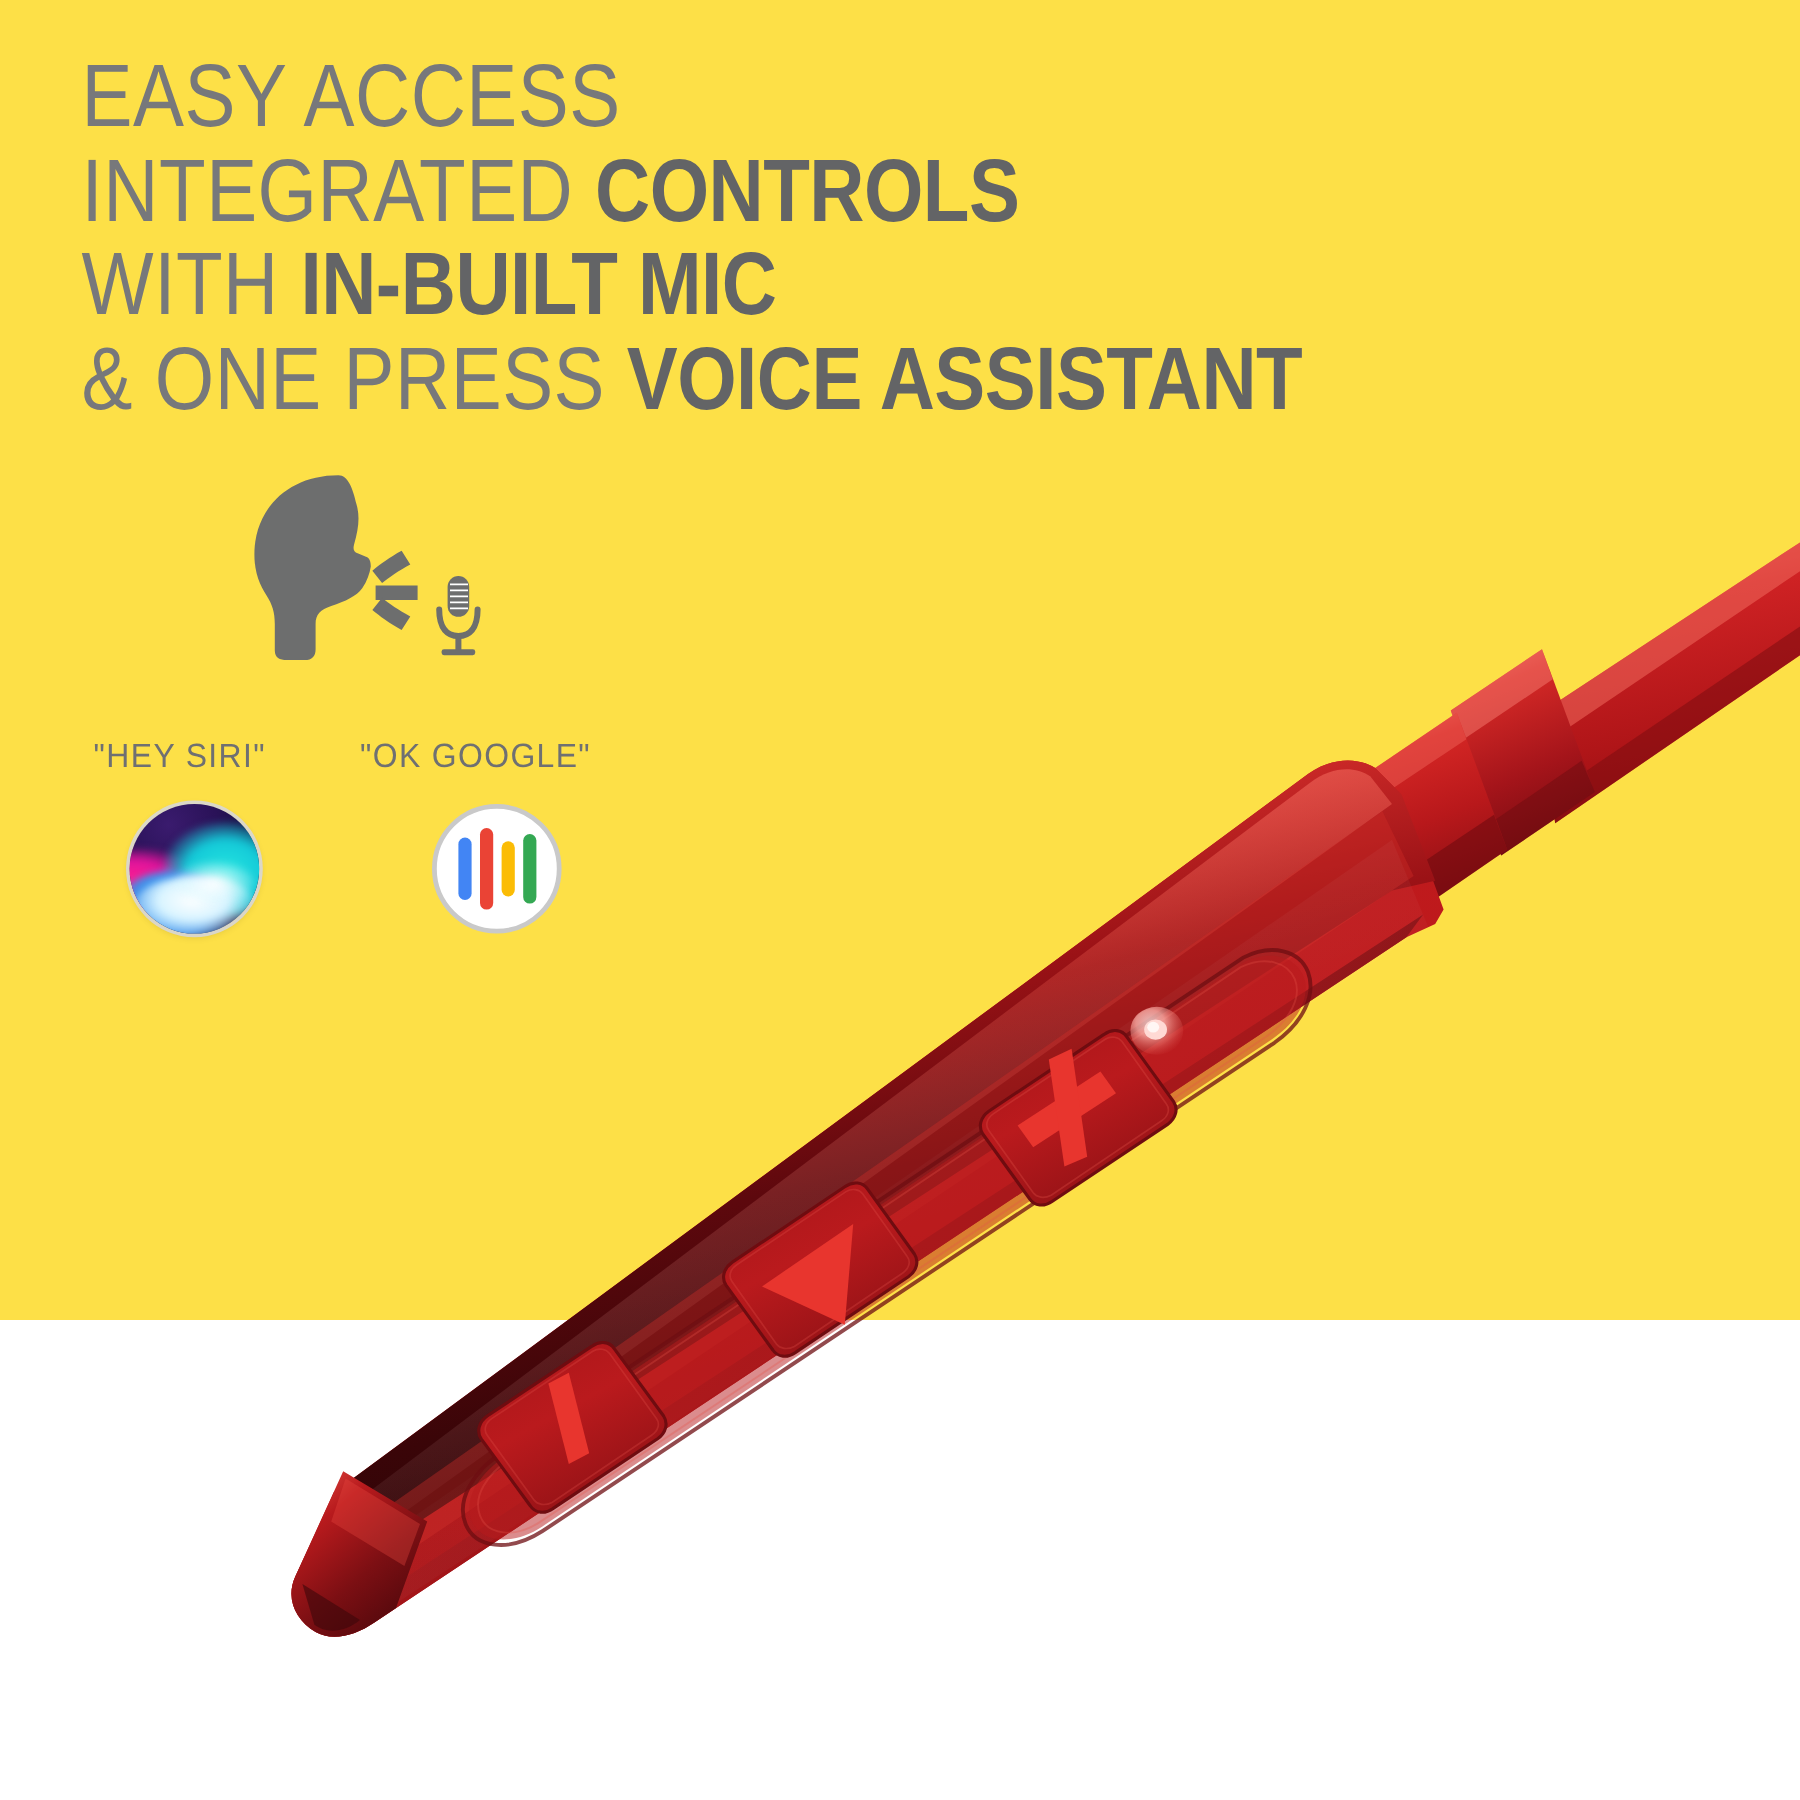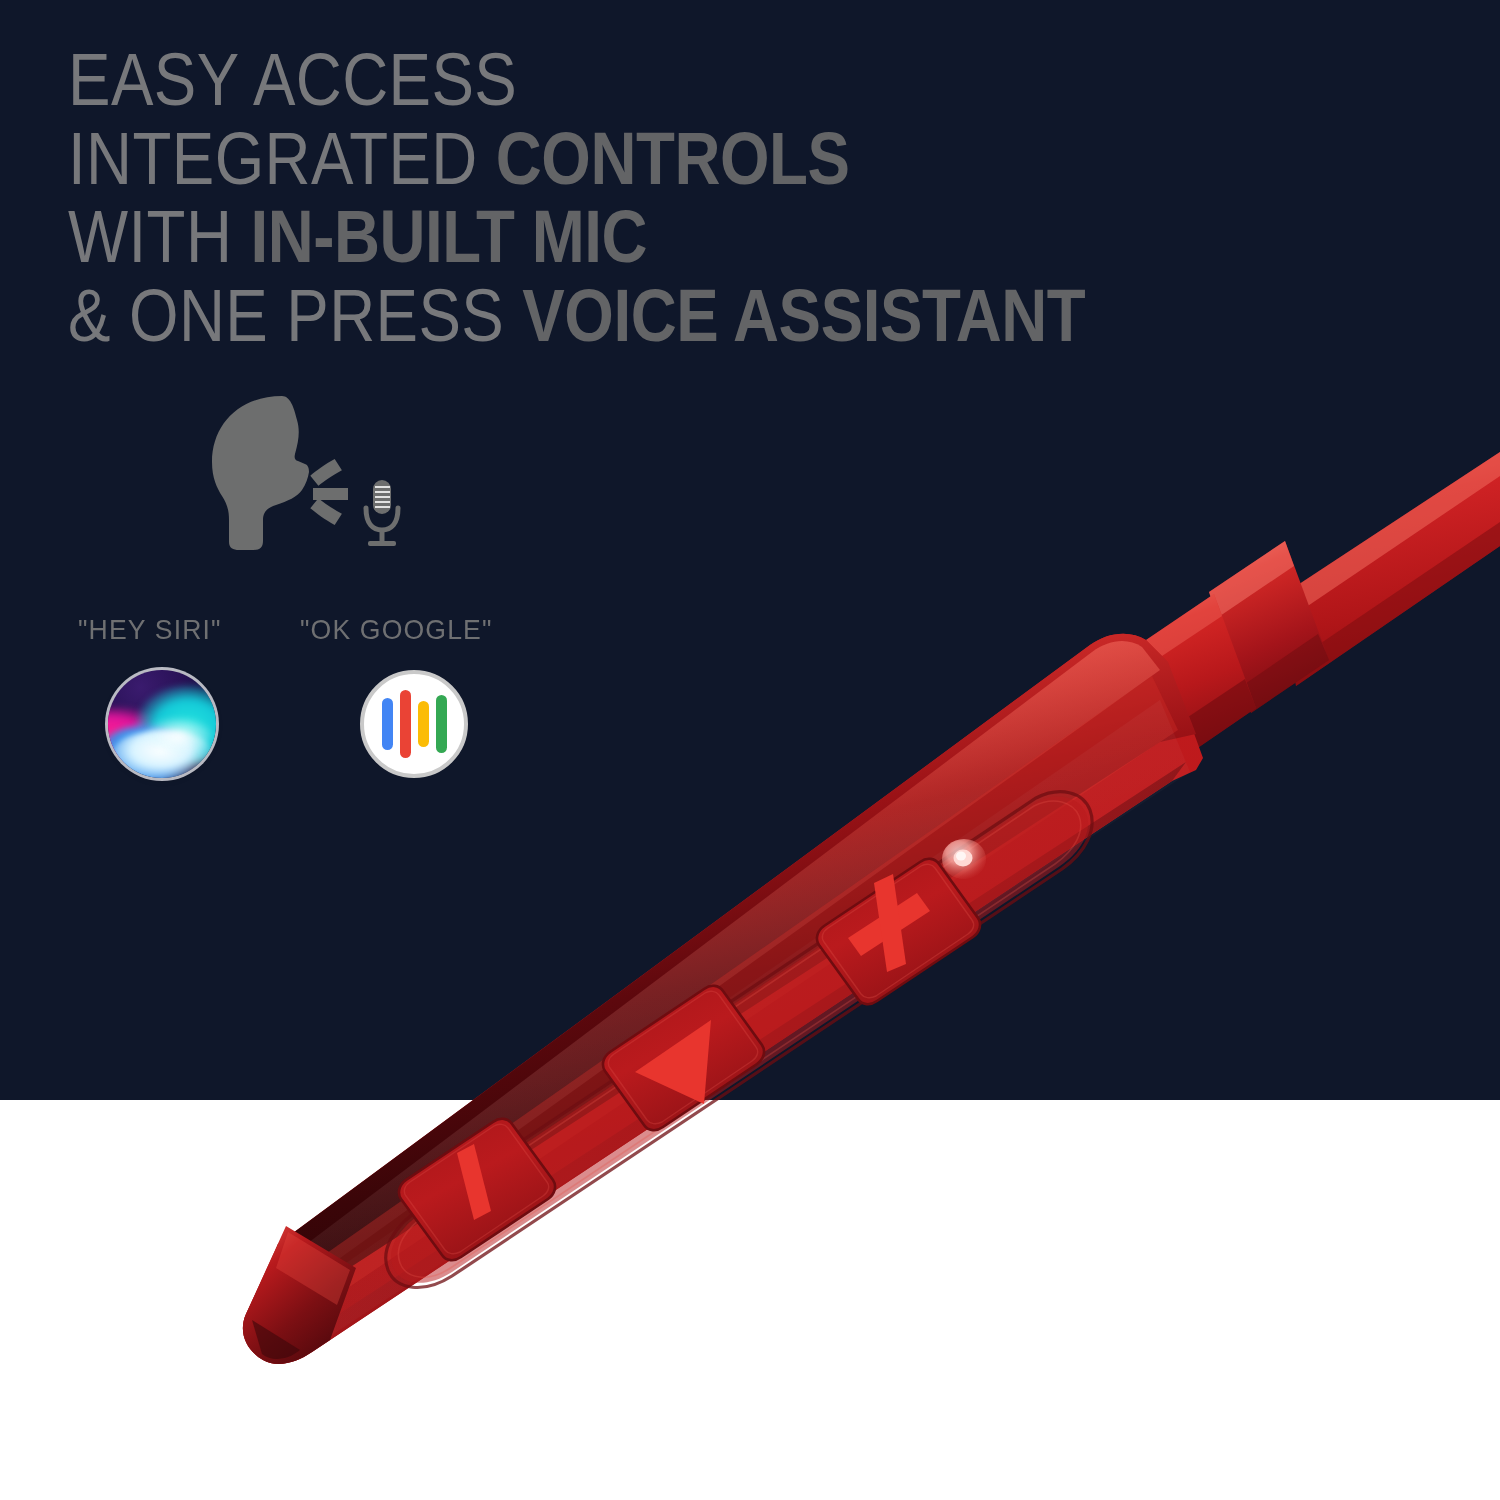--- a/index.html
+++ b/index.html
@@ -2,21 +2,21 @@
 <html><head>
 <meta charset="utf-8">
 <style>
   * { margin:0; padding:0; box-sizing:border-box; }
   html,body { width:1500px; height:1500px; background:#ffffff; overflow:hidden; }
   body { font-family:"Liberation Sans", sans-serif; }
 
   #stage {
     position:relative;
     width:1500px; height:1100px;
-    background:#0f172a;
+    background:#fde047;
   }
 
   
   #headline {
     position:absolute;
     left:68px; top:44px;
     width:1360px;
     line-height:0.98;
     color:#6d6e70;
   }

